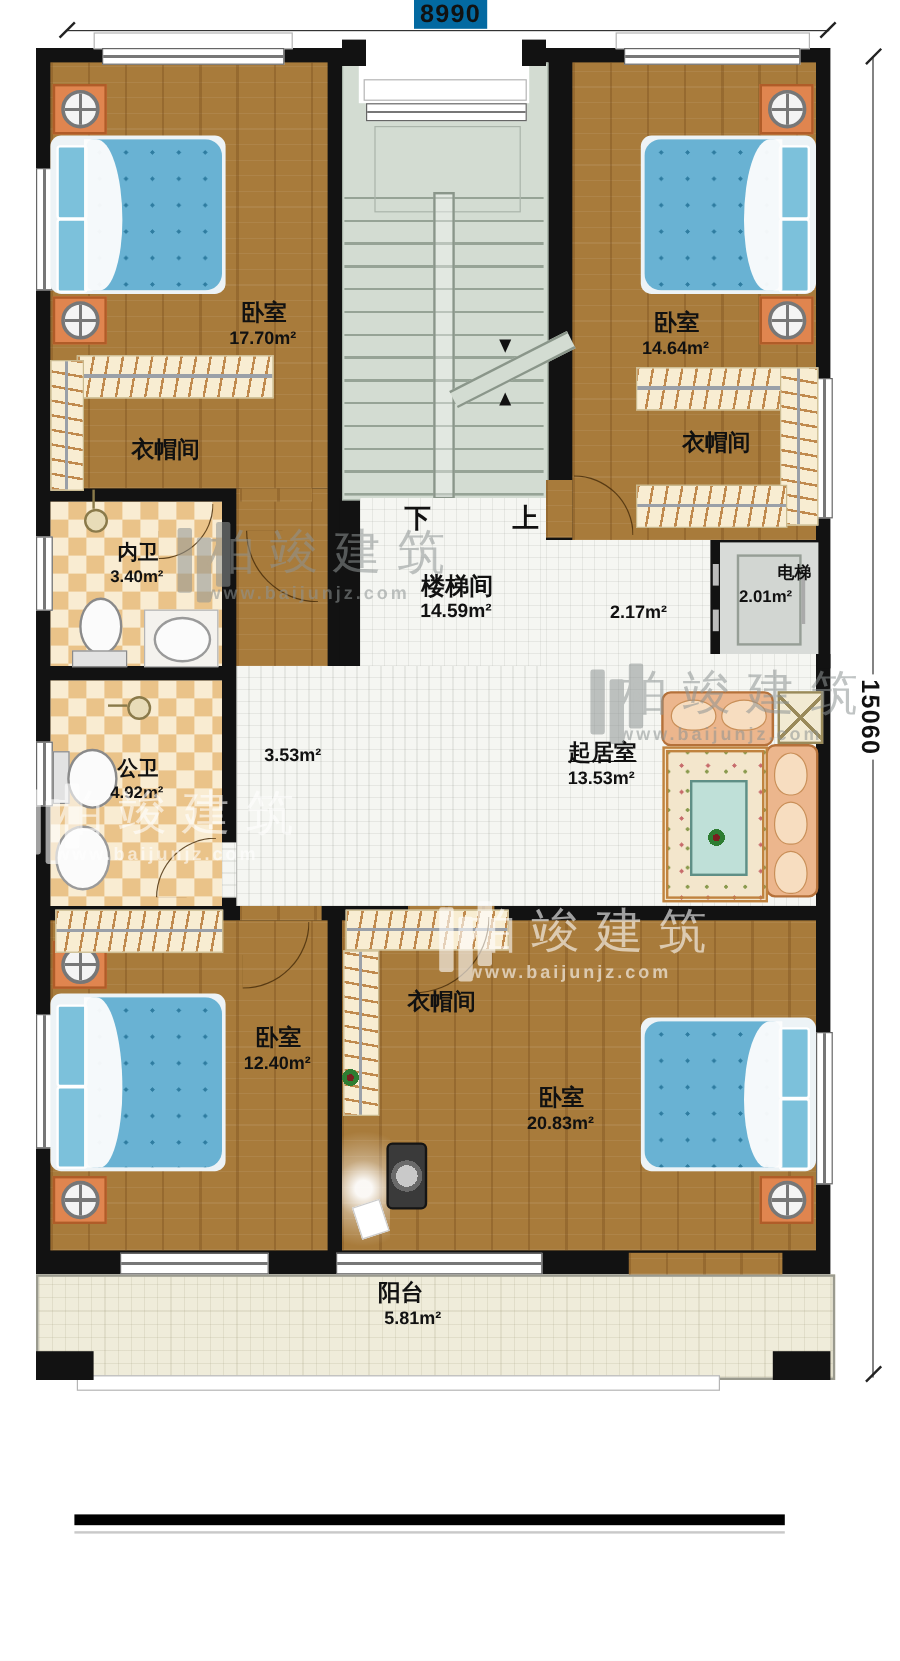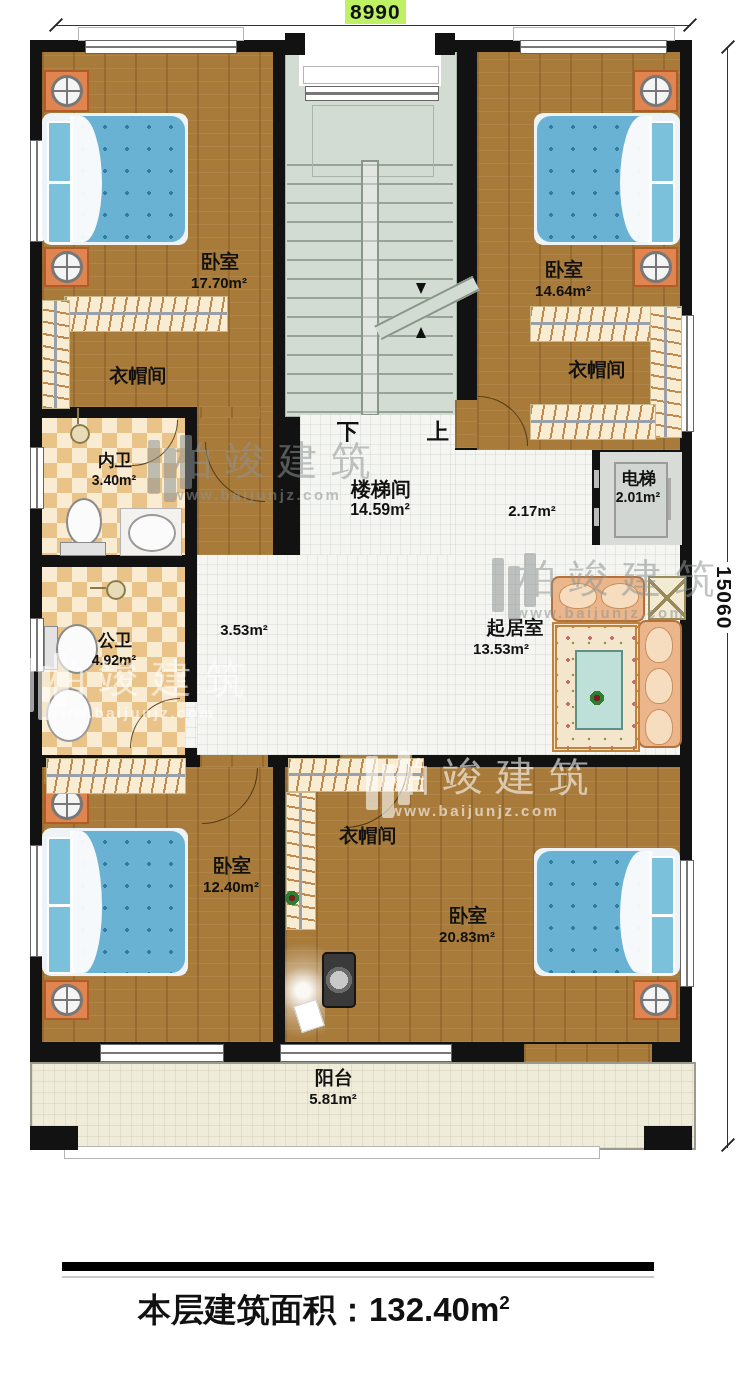--- a/index.html
+++ b/index.html
@@ -94,21 +94,21 @@
   .tb-line sup{font-size:19px;}
 </style>
 </head>
 <body>
 
 <div id="canvas">
 
   <div class="abs" style="left:55px;top:25px;width:636px;height:1px;background:#333;"></div>
   <div class="abs tick" style="left:47px;top:24px;"></div>
   <div class="abs tick" style="left:681px;top:24px;"></div>
-  <div class="abs dim" style="left:345px;top:0px;background:#bef264;padding:0 5px;">8990</div>
+  <div class="abs dim" style="left:345px;top:0px;background:#0369a1;padding:0 5px;">8990</div>
 
   <div class="abs" style="left:727px;top:48px;width:1px;height:1100px;background:#333;"></div>
   <div class="abs tick" style="left:719px;top:46px;"></div>
   <div class="abs tick" style="left:719px;top:1144px;"></div>
   <div class="abs dim" style="left:736px;top:562px;transform:rotate(90deg);transform-origin:0 0;background:#fff;padding:0 4px;">15060</div>
 
   <div class="abs wall" style="left:30px;top:40px;width:662px;height:1022px;"></div>
   <div class="abs wall" style="left:283px;top:415px;width:17px;height:142px;"></div>
   <div class="abs wall" style="left:592px;top:545px;width:100px;height:12px;"></div>
 
@@ -283,34 +283,34 @@
   <div class="abs room-area" style="left:114px;top:653px;font-size:14px;">4.92m²</div>
 
   <div class="abs room-name" style="left:348px;top:420px;font-size:22px;">下</div>
   <div class="abs room-name" style="left:438px;top:420px;font-size:22px;">上</div>
   <div class="abs room-name" style="left:381px;top:478px;font-size:20px;font-family:Liberation Serif, serif;">楼梯间</div>
   <div class="abs room-area" style="left:380px;top:501px;font-size:16px;">14.59m²</div>
 
   <div class="abs room-area" style="left:244px;top:622px;">3.53m²</div>
   <div class="abs room-area" style="left:532px;top:503px;">2.17m²</div>
 
-  <div class="abs room-name" style="left:639px;top:470px;font-size:17px;">电梯</div>
+  <div class="abs room-name" style="left:662px;top:470px;font-size:14px;">电梯</div>
   <div class="abs room-area" style="left:638px;top:490px;font-size:14px;">2.01m²</div>
 
-  <div class="abs room-name" style="left:515px;top:618px;">起居室</div>
+  <div class="abs room-name" style="left:502px;top:618px;text-decoration:underline;">起居室</div>
   <div class="abs room-area" style="left:501px;top:641px;">13.53m²</div>
 
   <div class="abs room-name" style="left:232px;top:856px;">卧室</div>
   <div class="abs room-area" style="left:231px;top:879px;">12.40m²</div>
   <div class="abs room-name" style="left:368px;top:826px;">衣帽间</div>
   <div class="abs room-name" style="left:468px;top:906px;">卧室</div>
   <div class="abs room-area" style="left:467px;top:929px;">20.83m²</div>
 
   <div class="abs room-name" style="left:334px;top:1068px;">阳台</div>
-  <div class="abs room-area" style="left:333px;top:1091px;">5.81m²</div>
+  <div class="abs room-area" style="left:344px;top:1091px;">5.81m²</div>
 
   <div class="abs wm wm-gray" style="left:148px;top:440px;">
     <div class="bars"></div>
     <div>
       <div class="brand">柏竣建筑</div>
       <div class="site">www.baijunjz.com</div>
     </div>
   </div>
   <div class="abs wm wm-gray" style="left:492px;top:558px;">
     <div class="bars"></div>
@@ -329,17 +329,14 @@
   <div class="abs wm wm-white" style="left:366px;top:756px;">
     <div class="bars"></div>
     <div>
       <div class="brand">柏竣建筑</div>
       <div class="site">www.baijunjz.com</div>
     </div>
   </div>
 
   <div class="abs" style="left:62px;top:1262px;width:592px;height:9px;background:#000;"></div>
   <div class="abs" style="left:62px;top:1276px;width:592px;height:2px;background:#c9c9c9;"></div>
-  <div class="abs tb-line" style="left:138px;top:1288px;">
-    <span>本层建筑面积：</span><span>132.40m</span><sup>2</sup>
-  </div>
 
 </div>
 
 </body></html>

